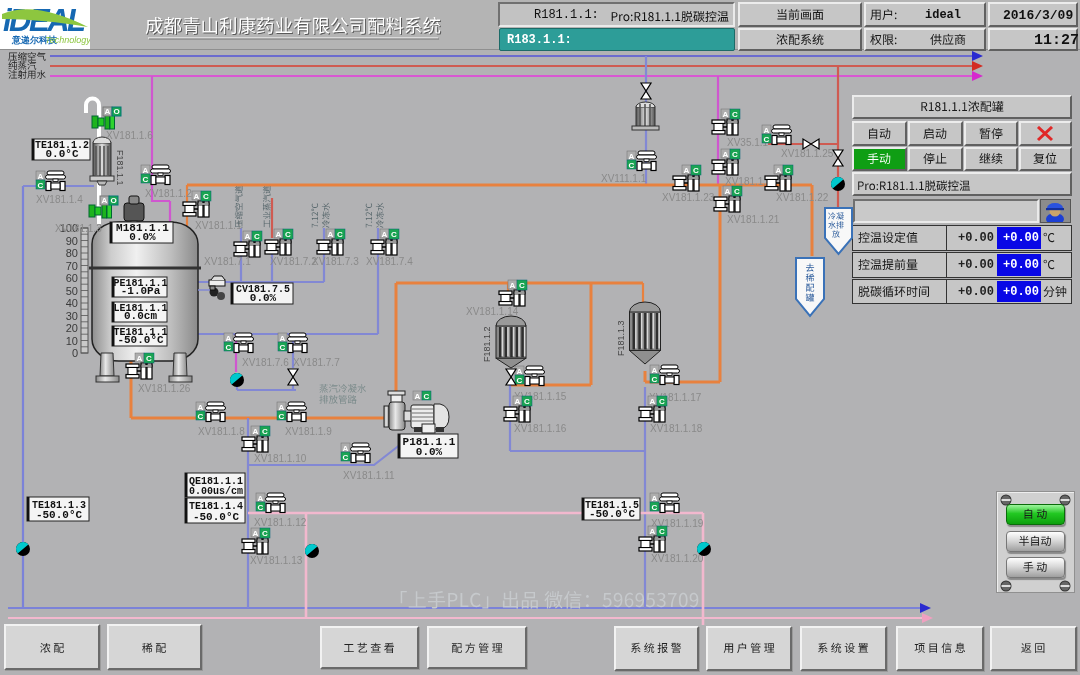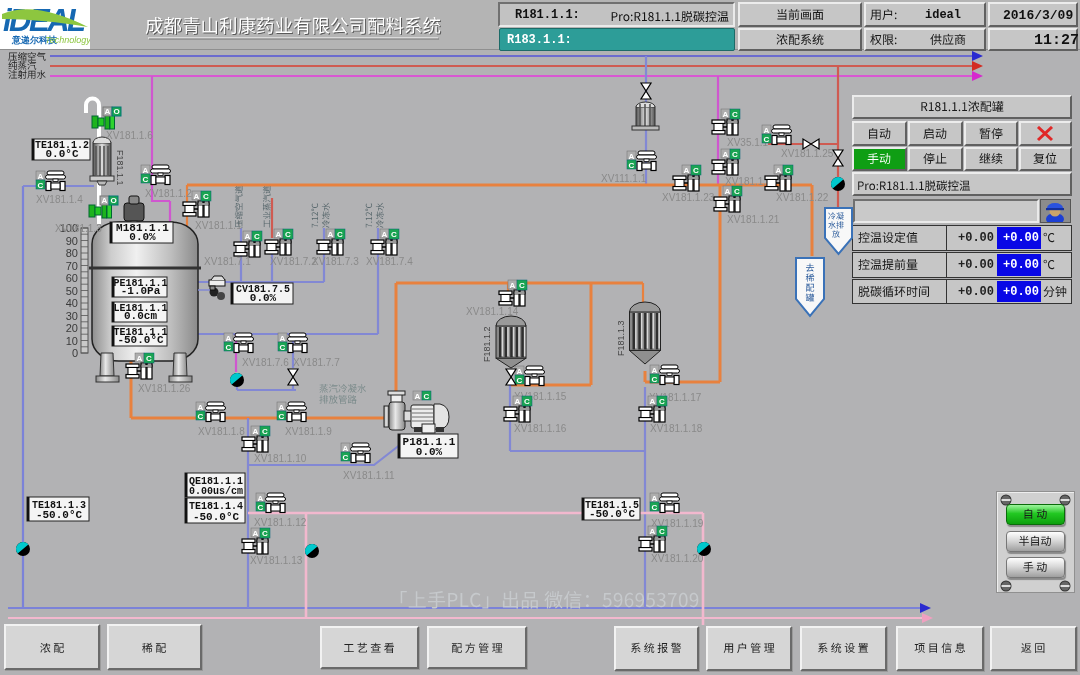--- a/index.html
+++ b/index.html
@@ -20,21 +20,21 @@
 </svg>
   </div>
 <div class="sunk" style="left:498px;top:2px;width:237px;height:25px"></div>
 <div class="abs" style="left:499px;top:28px;width:236px;height:23px;background:#2d9d98;border:1px solid #1c6b68;border-radius:2px"></div>
 <div class="cell" style="left:738px;top:2px;width:124px;height:25px"></div>
 <div class="cell" style="left:738px;top:28px;width:124px;height:23px"></div>
 <div class="cell" style="left:864px;top:2px;width:122px;height:25px"></div>
 <div class="cell" style="left:864px;top:28px;width:122px;height:23px"></div>
 <div class="cell" style="left:988px;top:2px;width:90px;height:25px"></div>
 <div class="cell" style="left:988px;top:28px;width:90px;height:23px"></div>
-<div class="abs mono" style="left:515px;top:8px;font-size:12px;font-weight:bold;color:#111">R181.1.1:</div>
+<div class="abs mono" style="left:534px;top:8px;font-size:12px;font-weight:normal;color:#111">R181.1.1:</div>
 <div class="abs mono" style="left:507px;top:33px;font-size:12px;font-weight:bold;color:#fff">R183.1.1:</div>
 <div class="abs mono" style="left:925px;top:8px;font-size:12px;font-weight:bold;color:#111">ideal</div>
 <div class="abs mono" style="left:1003px;top:8px;font-size:13px;font-weight:bold;color:#111">2016/3/09</div>
 <div class="abs mono" style="left:1034px;top:32px;font-size:15px;font-weight:bold;color:#111">11:27:54</div>
 <div class="cell" style="left:852px;top:95px;width:220px;height:24px"></div>
 <div class="cell" style="left:852px;top:121px;width:55px;height:25px"></div>
 <div class="cell" style="left:908px;top:121px;width:55px;height:25px"></div>
 <div class="cell" style="left:964px;top:121px;width:54px;height:25px"></div>
 <div class="cell" style="left:1019px;top:121px;width:53px;height:25px"></div>
 <div class="cell" style="left:852px;top:147px;width:55px;height:24px;background:#0f9e14;"></div>

